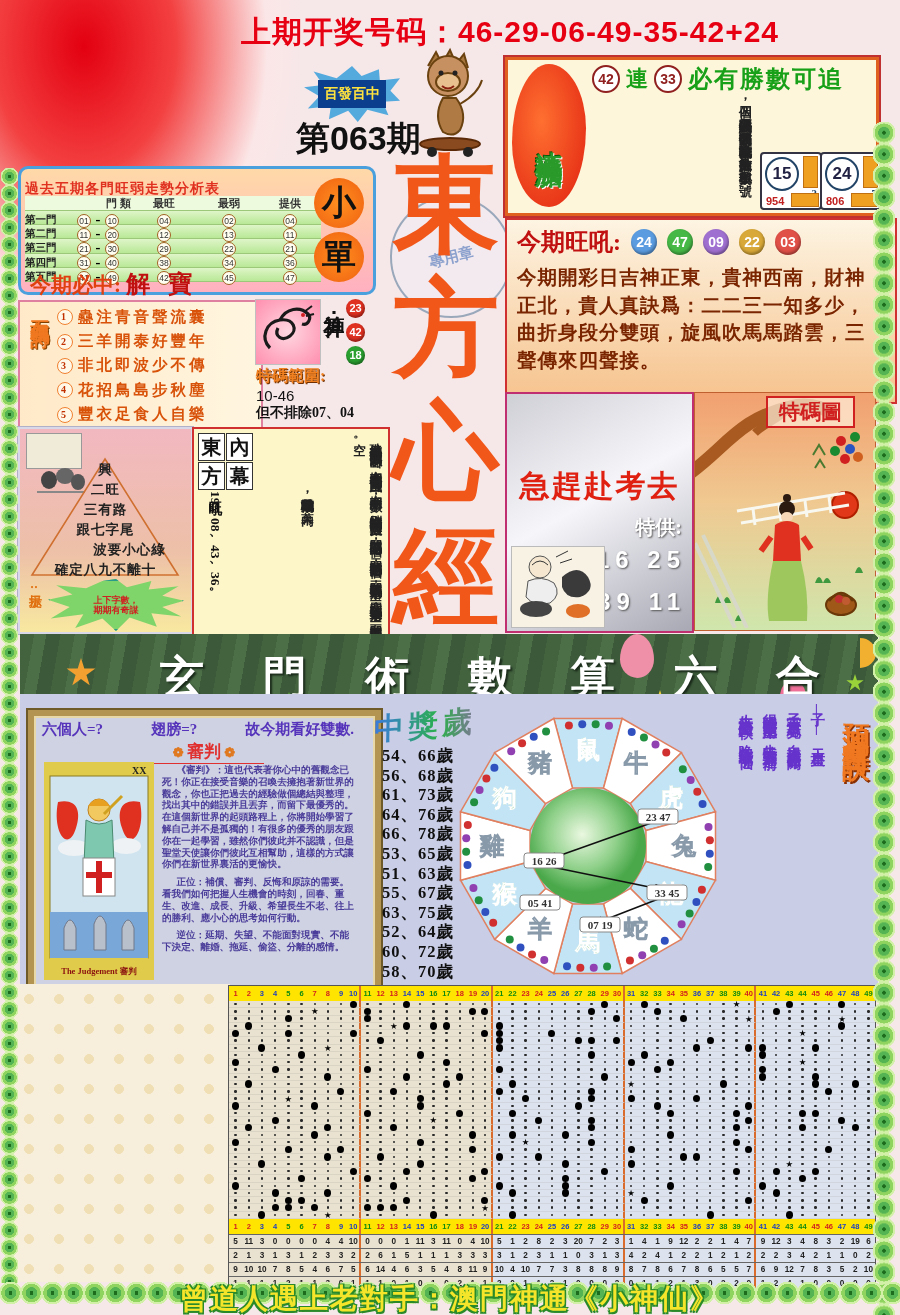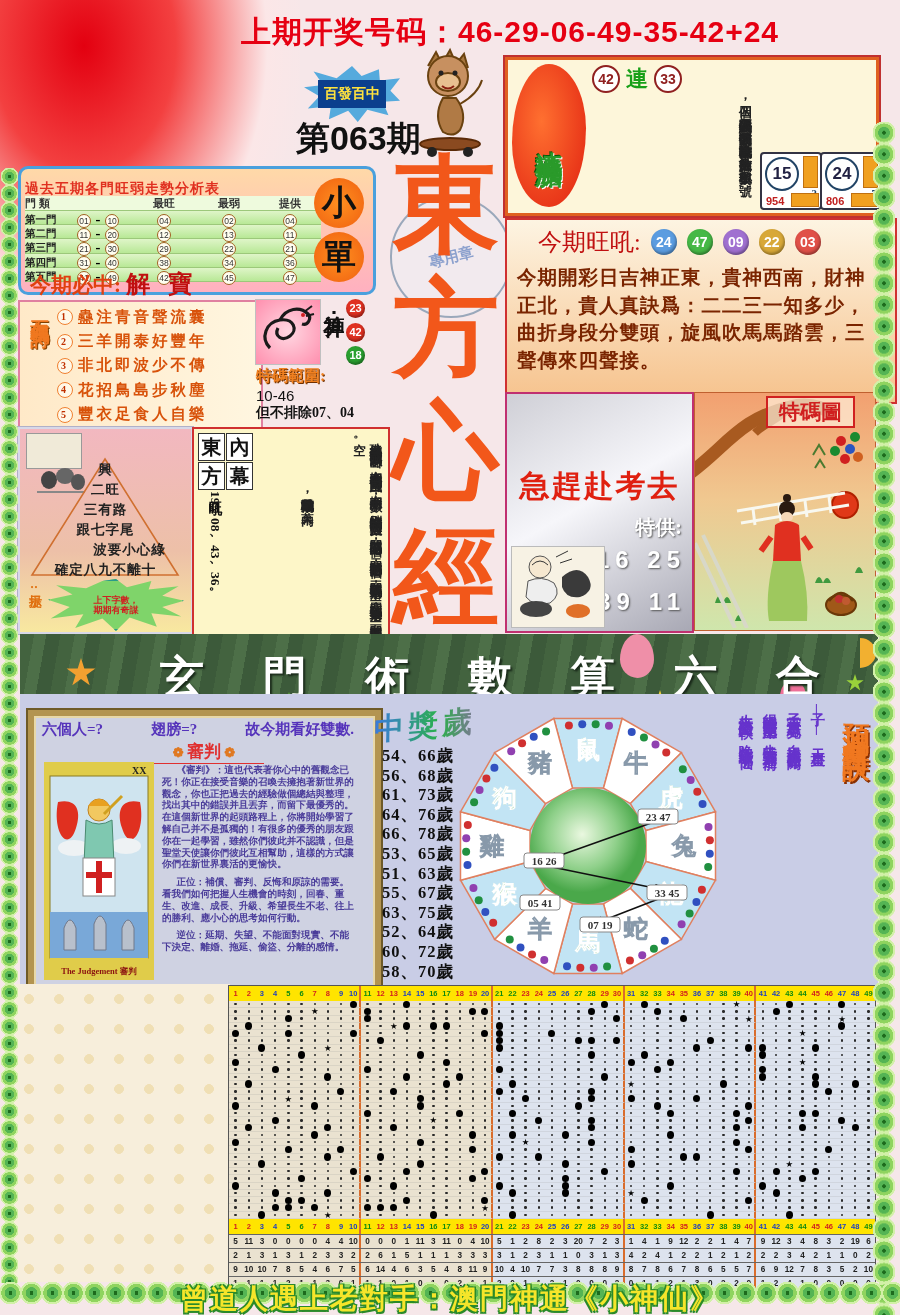--- a/index.html
+++ b/index.html
@@ -106,21 +106,21 @@
   .lm-box .big{position:absolute;left:3px;top:3px;width:30px;height:30px;border:2px solid #246;border-radius:50%;
     text-align:center;line-height:30px;font-size:17px;font-weight:bold;color:#224;font-family:"Liberation Sans",sans-serif;}
   .lm-box .tag{position:absolute;right:2px;top:2px;width:13px;height:30px;background:#f0a020;border:1px solid #c07010;}
   .lm-box .tg2{position:absolute;right:3px;top:33px;font-size:11px;color:#246;font-weight:bold;}
   .lm-box .small{position:absolute;left:4px;bottom:1px;font-size:11px;color:#c02020;font-weight:bold;font-family:"Liberation Sans",sans-serif;}
   .lm-box .tag2{position:absolute;right:1px;bottom:1px;width:26px;height:12px;background:#f0a020;border:1px solid #c07010;}
   
   #wanghou{left:505px;top:218px;width:368px;height:170px;border:2px solid #d03030;
     background:linear-gradient(180deg,#fdf4e2,#f6c28c);padding:6px 10px;}
   #wh-row{display:flex;align-items:center;gap:10px;}
-  #wh-row .lbl{font-size:24px;font-weight:400;color:#c01010;margin-left:21px;}
+  #wh-row .lbl{font-size:24px;font-weight:700;color:#c01010;}
   .ball.md{width:26px;height:26px;font-size:14px;line-height:26px;}
   #wh-body{margin-top:6px;font-size:19.5px;font-weight:900;color:#7a2400;line-height:1.42;letter-spacing:1px;}
   
   #summer{left:505px;top:392px;width:185px;height:237px;border:2px solid #c03070;
     background:linear-gradient(150deg,#cfcfd6,#f6f6fa 45%,#a8a8b4);}
   #summer .l1{position:absolute;left:0;top:10px;width:100%;text-align:center;font-size:30px;font-weight:900;color:#e02010;letter-spacing:2px;}
   #summer .l2{position:absolute;left:0;top:72px;width:100%;text-align:center;font-size:30px;font-weight:900;color:#e02010;letter-spacing:2px;}
   #sp-lbl{position:absolute;right:10px;top:120px;font-size:20px;font-weight:900;color:#fff;text-shadow:1px 1px 2px #555;}
   .sp-n{position:absolute;right:6px;font-size:24px;font-weight:900;color:#fff;text-shadow:1px 1px 2px #555;letter-spacing:6px;font-family:"Liberation Sans",sans-serif;}
   #sum-img{position:absolute;left:4px;top:152px;width:92px;height:80px;background:#f7f2e4;border:1px solid #bbb;}
@@ -223,21 +223,21 @@
     <span>東</span>
     <span>方</span>
     <span>心</span>
     <span>經</span>
   </div>
 
 <div class="abs panel" id="analysis">
   <div class="t">過去五期各門旺弱走勢分析表</div>
   <div id="an-table">
       <div class="an-row an-head">
-        <div style="text-align: left; grid-column: 1 / span 2;">門 類</div>
+        <div style="text-align: right; grid-column: 1 / span 2;">門 類</div>
         <div style="text-align: center;">最旺</div>
         <div style="text-align: center;">最弱</div>
         <div style="text-align: center;">提供</div>
       </div>
       <div class="an-row">
         <div class="g">第一門</div>
         <div style="text-align: center;"><span class="circ">01</span> - <span class="circ">10</span></div>
         <div style="text-align: center;"><span class="circ">04</span></div>
         <div style="text-align: center;"><span class="circ">02</span></div>
         <div style="text-align: center;"><span class="circ">04</span></div>
@@ -368,20 +368,21 @@
 </div>
 
 <div class="abs" id="lianma">
   <div id="lm-blob">
       <b>連碼波膽</b>
     </div>
   <div id="lm-top">
     <span class="wcirc">42</span>
     <span class="lt">連</span>
     <span class="wcirc">33</span>
+    <span class="slogan">必有勝數可追</span>
   </div>
   <div id="lm-body">四個，綠波號碼開出二個，藍波號碼開出一個，今次本欄吼雙數，推薦大數的38號與小數30號。</div>
   <div id="lm-boxes">
       <div class="lm-box" style="left: 252px;">
         <div class="big">15</div>
         <div class="tag"></div>
         <div class="tg2">3</div>
         <div class="small">954</div>
         <div class="tag2"></div>
       </div>

